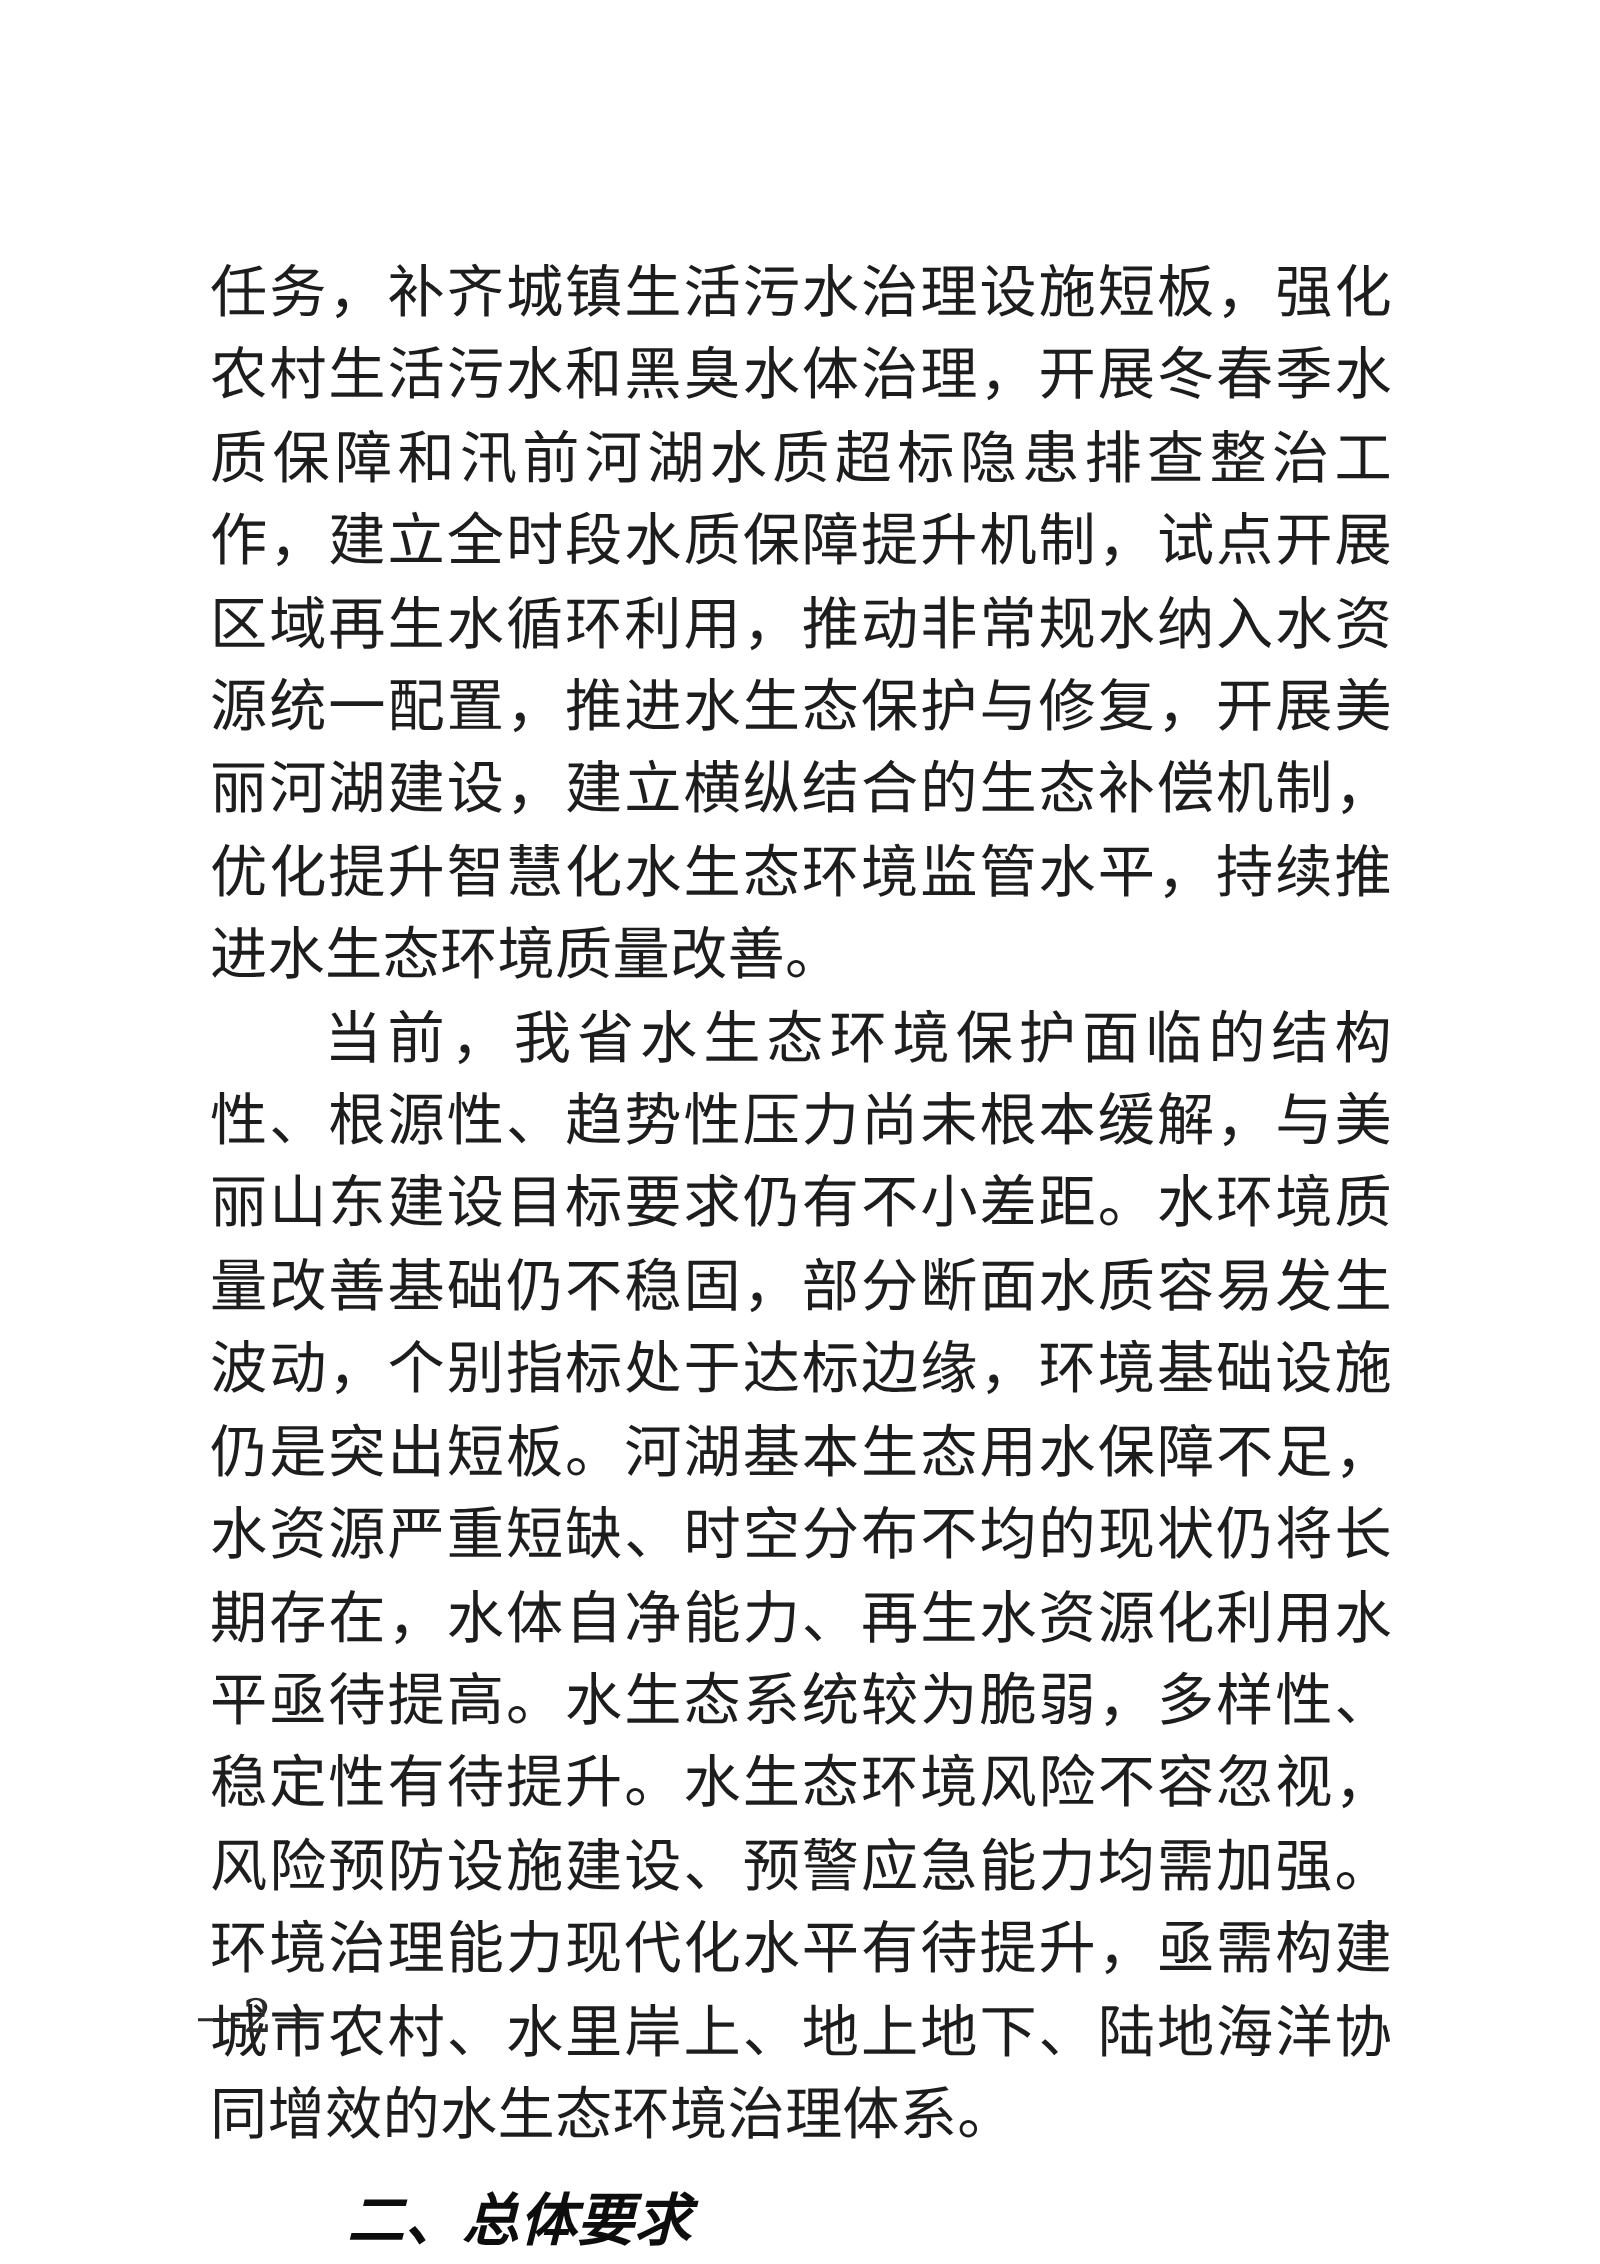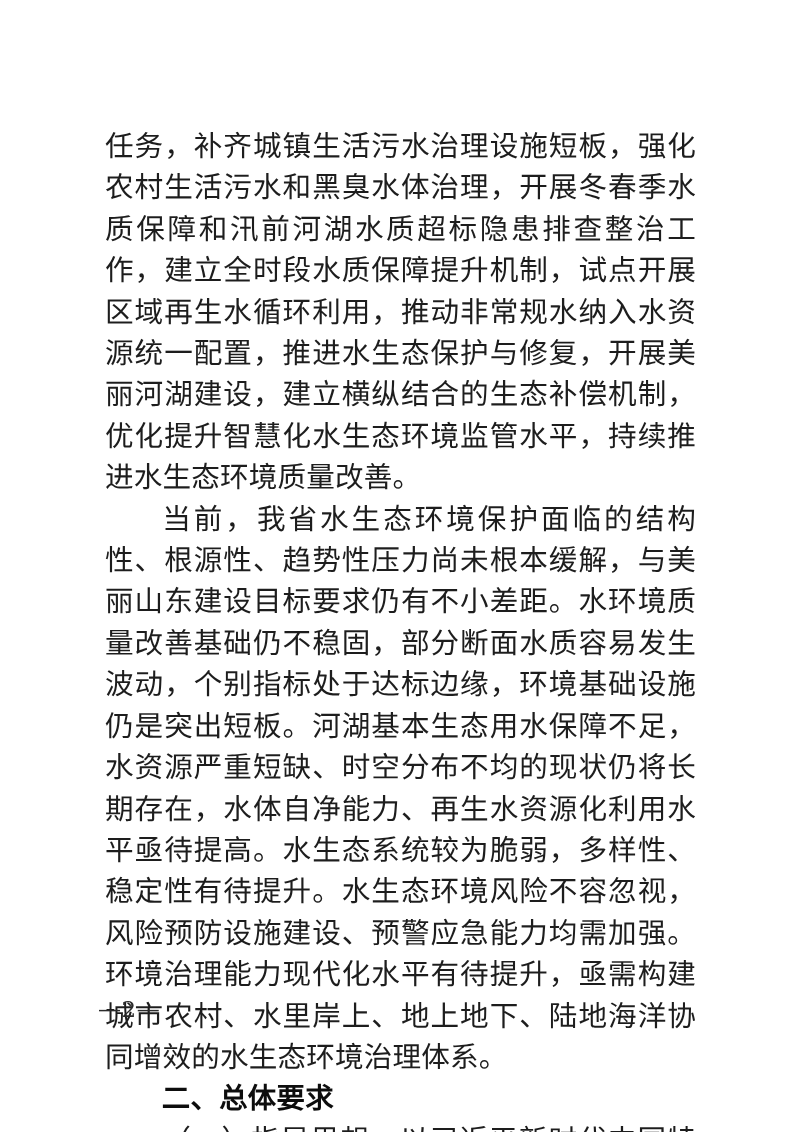--- a/index.html
+++ b/index.html
@@ -55,22 +55,23 @@
     text-indent: 2em;
   }
 
   .section-heading {
     font-family: "DejaVu Sans", "Liberation Sans", sans-serif;
     font-size: 28.4px;
     line-height: 41.4px;
     font-weight: bold;
     color: #0d0d0d;
     text-indent: 2em;
-    margin: 0;
+    margin: 12px;
     letter-spacing: 0.3px;
+    font-style: italic;
   }
 
   .page-number {
     position: absolute;
     left: 98px;
     top: 994px;
     font-family: "DejaVu Serif", "Liberation Serif", serif;
     font-size: 23px;
     line-height: 30px;
     color: #2b2b2b;

